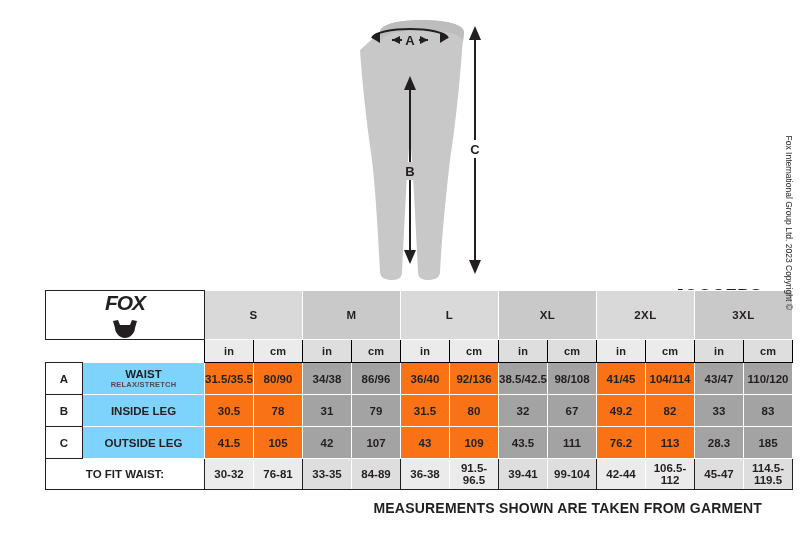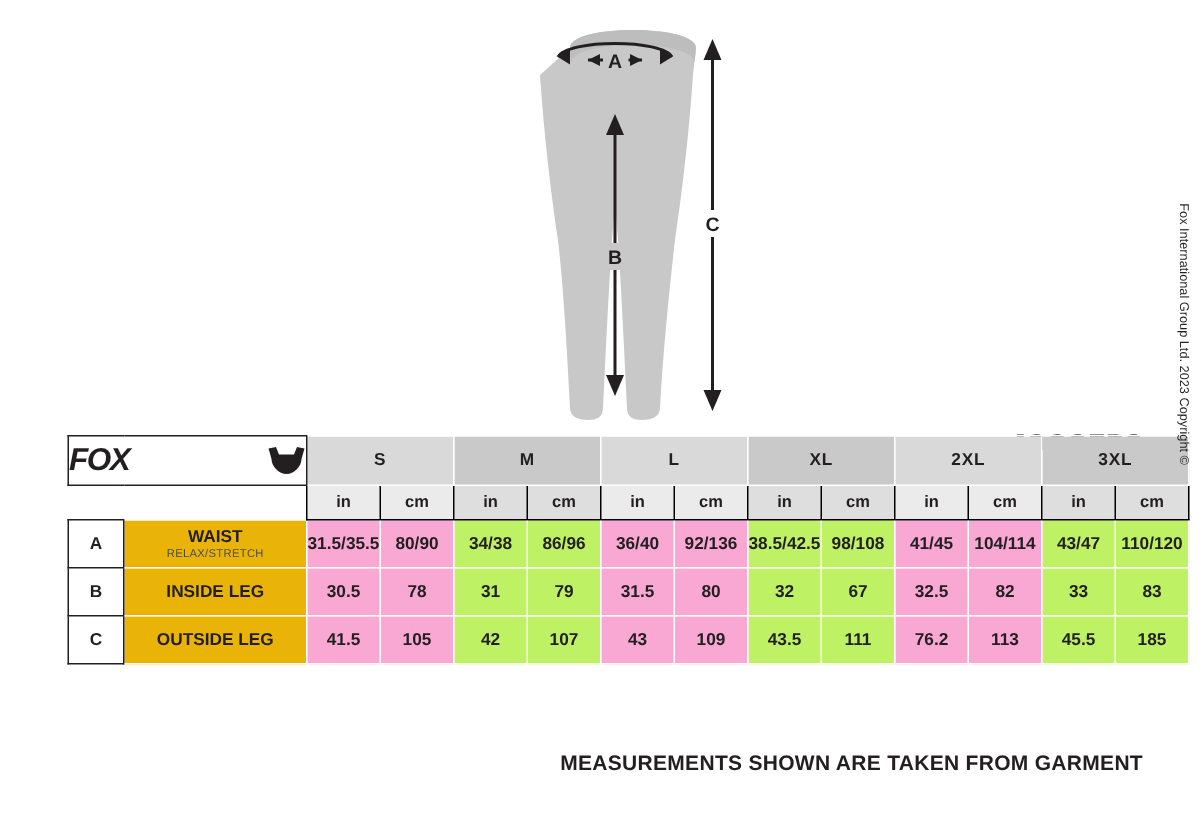--- a/index.html
+++ b/index.html
@@ -69,23 +69,24 @@
     letter-spacing: 0.5px;
   }
   .hdr-size.alt { background: #c9c9c9; }
   .logo-cell {
     background: #ffffff;
     border: 1px solid #231f20 !important;
   }
   .logo-wrap {
     display: flex;
     align-items: center;
-    justify-content: space-between;
+    justify-content: flex-end;
     gap: 4px;
     height: 100%;
+    flex-direction: column;
   }
   .logo-text {
     font-family: "Liberation Sans", sans-serif;
     font-weight: bold;
     font-size: 21px;
     letter-spacing: -1px;
     font-style: italic;
     color: #231f20;
   }
 
@@ -111,36 +112,36 @@
   
   .data-row td { height: 31px; }
   .cell-letter {
     background: #ffffff;
     border: 1px solid #231f20 !important;
     font-size: 13px;
     font-weight: bold;
     width: 36px;
   }
   .cell-label {
-    background: #eab308;
+    background: #7dd3fc;
     text-align: right;
     padding-right: 10px;
     font-size: 11.5px;
     font-weight: bold;
     border: none;
   }
   .cell-label .sub {
     display: block;
     font-size: 7.5px;
-    font-weight: normal;
+    font-weight: bold;
     letter-spacing: 0.2px;
     color: #4d4d4d;
   }
-  .cell-val { background: #f9a8d4; }
-  .cell-val.alt { background: #bef264; }
+  .cell-val { background: #f97316; }
+  .cell-val.alt { background: #a3a3a3; }
 
   
   .fit-row td { height: 30px; }
   .fit-label {
     background: #ffffff;
     border: 1px solid #231f20 !important;
     text-align: right;
     padding-right: 10px;
     font-size: 11.5px;
     font-weight: bold;
@@ -315,43 +316,58 @@
       <span>INSIDE LEG</span>
     </td>
     <td class="cell-val">30.5</td>
     <td class="cell-val">78</td>
     <td class="cell-val alt">31</td>
     <td class="cell-val alt">79</td>
     <td class="cell-val">31.5</td>
     <td class="cell-val">80</td>
     <td class="cell-val alt">32</td>
     <td class="cell-val alt">67</td>
-    <td class="cell-val">32.5</td>
+    <td class="cell-val">49.2</td>
     <td class="cell-val">82</td>
     <td class="cell-val alt">33</td>
     <td class="cell-val alt">83</td>
   </tr>
 
   <tr class="data-row">
     <td class="cell-letter">C</td>
     <td class="cell-label">
       <span>OUTSIDE LEG</span>
     </td>
     <td class="cell-val">41.5</td>
     <td class="cell-val">105</td>
     <td class="cell-val alt">42</td>
     <td class="cell-val alt">107</td>
     <td class="cell-val">43</td>
     <td class="cell-val">109</td>
     <td class="cell-val alt">43.5</td>
     <td class="cell-val alt">111</td>
     <td class="cell-val">76.2</td>
     <td class="cell-val">113</td>
-    <td class="cell-val alt">45.5</td>
+    <td class="cell-val alt">28.3</td>
     <td class="cell-val alt">185</td>
   </tr>
 
+  <tr class="fit-row">
+    <td class="fit-label" colspan="2">TO FIT WAIST:</td>
+    <td class="fit-val first">30-32</td>
+    <td class="fit-val last">76-81</td>
+    <td class="fit-val alt first">33-35</td>
+    <td class="fit-val alt last">84-89</td>
+    <td class="fit-val first">36-38</td>
+    <td class="fit-val last">91.5-96.5</td>
+    <td class="fit-val alt first">39-41</td>
+    <td class="fit-val alt last">99-104</td>
+    <td class="fit-val first">42-44</td>
+    <td class="fit-val last">106.5-112</td>
+    <td class="fit-val alt first">45-47</td>
+    <td class="fit-val alt last">114.5-119.5</td>
+  </tr>
 </tbody>
   </table>
 
 <div class="footnote">MEASUREMENTS SHOWN ARE TAKEN FROM GARMENT</div>
 
 <div class="copyright">Fox International Group Ltd. 2023 Copyright ©</div>
 
 </body></html>

